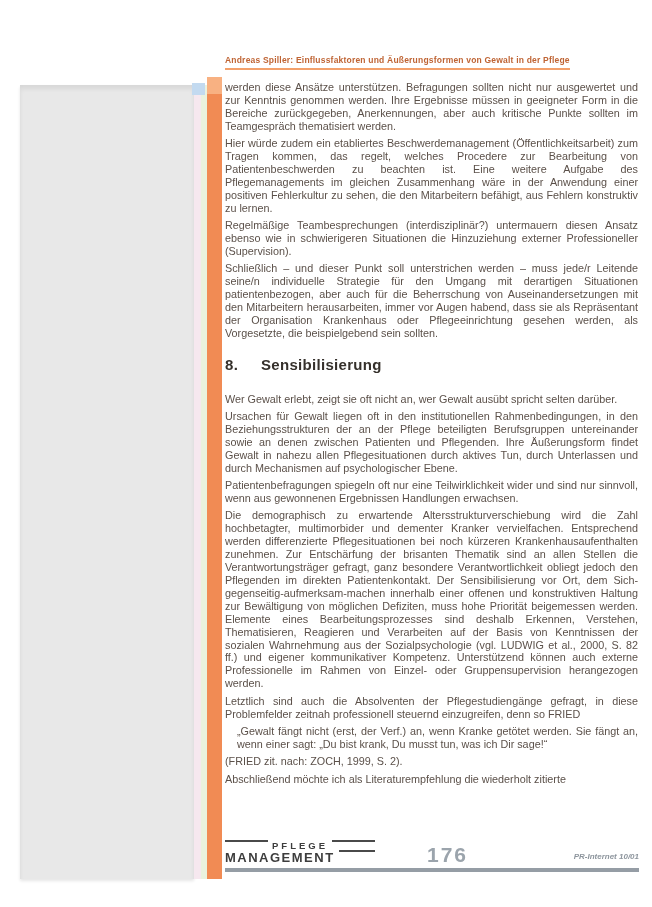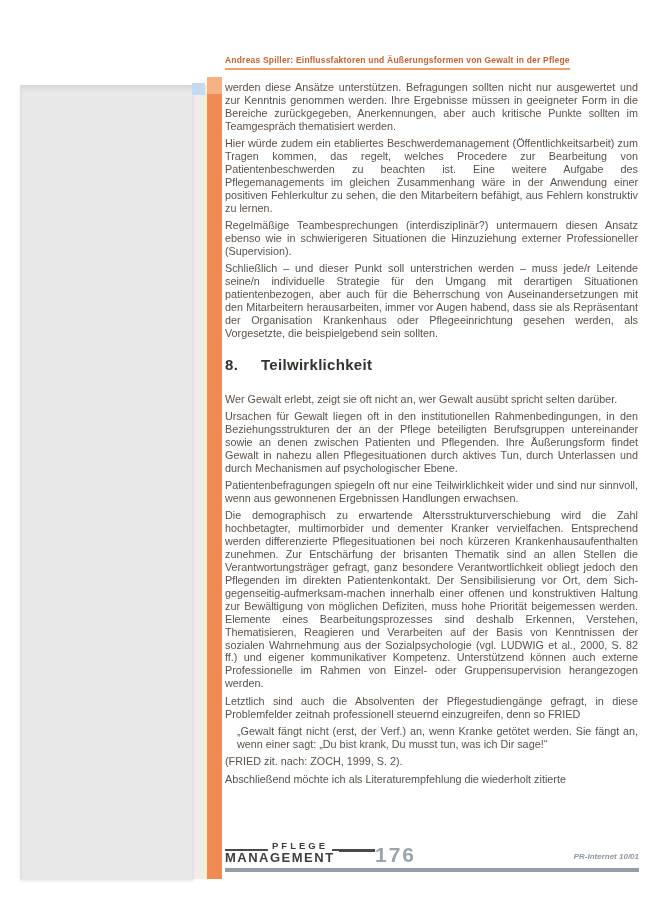--- a/index.html
+++ b/index.html
@@ -28,27 +28,27 @@
   .body-text p.quote{padding-left:3px;margin-left:9px;}
 
   .section-heading{display:flex;margin:16px 0 20px 0;
     font-size:15px;font-weight:bold;color:#35302b;letter-spacing:0.3px;}
   .section-heading .num{width:36px;flex:none;}
 
   
   .footer{position:absolute;left:225px;top:820px;width:414px;}
   .footer-row{display:flex;align-items:flex-end;}
   .logo{width:150px;color:#3d3d3d;}
-  .logo-top{display:flex;align-items:flex-end;}
+  .logo-top{display:flex;align-items:flex-start;}
   .logo-top .rule{flex:1;height:2px;background:#4a4a4a;}
   .logo-top .word{font-size:9.5px;font-weight:bold;letter-spacing:3px;padding:0 4px;}
   .logo-bottom{display:flex;align-items:flex-start;margin-top:-1px;}
   .logo-bottom .word{font-size:13px;font-weight:bold;letter-spacing:1.5px;}
   .logo-bottom .rule{flex:1;height:2px;background:#4a4a4a;margin-left:4px;}
-  .page-number{font-size:21px;font-weight:bold;color:#9ba4ac;letter-spacing:2px;line-height:1;}
+  .page-number{font-size:21px;font-weight:bold;color:#9ba4ac;letter-spacing:2px;margin-left:52px;line-height:1;}
   .journal-ref{margin-left:auto;font-size:8px;font-weight:bold;font-style:italic;color:#8d959d;padding-bottom:4px;margin-top:32px;}
   .footer-rule{height:4px;background:#959da5;margin-top:3px;}
 </style>
 </head>
 <body>
 
 <div class="gray-band"></div>
 <div class="fringe-pink"></div>
 <div class="fringe-green"></div>
 <div class="blue-chip"></div>
@@ -62,21 +62,21 @@
   </div>
 
   <div class="body-text">
     <p>werden diese Ansätze unterstützen. Befragungen sollten nicht nur ausgewertet und zur Kenntnis genommen werden. Ihre Ergebnisse müssen in geeigneter Form in die Bereiche zurückgegeben, Anerkennungen, aber auch kritische Punkte sollten im Teamgespräch thematisiert werden.</p>
     <p>Hier würde zudem ein etabliertes Beschwerdemanagement (Öffentlichkeitsarbeit) zum Tragen kommen, das regelt, welches Procedere zur Bearbeitung von Patientenbeschwerden zu beachten ist. Eine weitere Aufgabe des Pflegemanagements im gleichen Zusammenhang wäre in der Anwendung einer positiven Fehlerkultur zu sehen, die den Mitarbeitern befähigt, aus Fehlern konstruktiv zu lernen.</p>
     <p>Regelmäßige Teambesprechungen (interdisziplinär?) untermauern diesen Ansatz ebenso wie in schwierigeren Situationen die Hinzuziehung externer Professioneller (Supervision).</p>
     <p>Schließlich – und dieser Punkt soll unterstrichen werden – muss jede/r Leitende seine/n individuelle Strategie für den Umgang mit derartigen Situationen patientenbezogen, aber auch für die Beherrschung von Auseinandersetzungen mit den Mitarbeitern herausarbeiten, immer vor Augen habend, dass sie als Repräsentant der Organisation Krankenhaus oder Pflegeeinrichtung gesehen werden, als Vorgesetzte, die beispielgebend sein sollten.</p>
 
     <div class="section-heading">
       <span class="num">8.</span>
-      <span class="ttl">Teilwirklichkeit</span>
+      <span class="ttl">Sensibilisierung</span>
     </div>
 
     <p>Wer Gewalt erlebt, zeigt sie oft nicht an, wer Gewalt ausübt spricht selten darüber.</p>
     <p>Ursachen für Gewalt liegen oft in den institutionellen Rahmenbedingungen, in den Beziehungsstrukturen der an der Pflege beteiligten Berufsgruppen untereinander sowie an denen zwischen Patienten und Pflegenden. Ihre Äußerungsform findet Gewalt in nahezu allen Pflegesituationen durch aktives Tun, durch Unterlassen und durch Mechanismen auf psychologischer Ebene.</p>
     <p>Patientenbefragungen spiegeln oft nur eine Teilwirklichkeit wider und sind nur sinnvoll, wenn aus gewonnenen Ergebnissen Handlungen erwachsen.</p>
     <p>Die demographisch zu erwartende Altersstrukturverschiebung wird die Zahl hochbetagter, multimorbider und dementer Kranker vervielfachen. Entsprechend werden differenzierte Pflegesituationen bei noch kürzeren Krankenhausaufenthalten zunehmen. Zur Entschärfung der brisanten Thematik sind an allen Stellen die Verantwortungsträger gefragt, ganz besondere Verantwortlichkeit obliegt jedoch den Pflegenden im direkten Patientenkontakt. Der Sensibilisierung vor Ort, dem Sich-gegenseitig-aufmerksam-machen innerhalb einer offenen und konstruktiven Haltung zur Bewältigung von möglichen Defiziten, muss hohe Priorität beigemessen werden. Elemente eines Bearbeitungsprozesses sind deshalb Erkennen, Verstehen, Thematisieren, Reagieren und Verarbeiten auf der Basis von Kenntnissen der sozialen Wahrnehmung aus der Sozialpsychologie (vgl. LUDWIG et al., 2000, S. 82 ff.) und eigener kommunikativer Kompetenz. Unterstützend können auch externe Professionelle im Rahmen von Einzel- oder Gruppensupervision herangezogen werden.</p>
     <p>Letztlich sind auch die Absolventen der Pflegestudiengänge gefragt, in diese Problemfelder zeitnah professionell steuernd einzugreifen, denn so FRIED</p>
     <p class="quote">„Gewalt fängt nicht (erst, der Verf.) an, wenn Kranke getötet werden. Sie fängt an, wenn einer sagt: „Du bist krank, Du musst tun, was ich Dir sage!“</p>
     <p>(FRIED zit. nach:  ZOCH, 1999, S. 2).</p>
     <p>Abschließend möchte ich als Literaturempfehlung die wiederholt zitierte</p>

